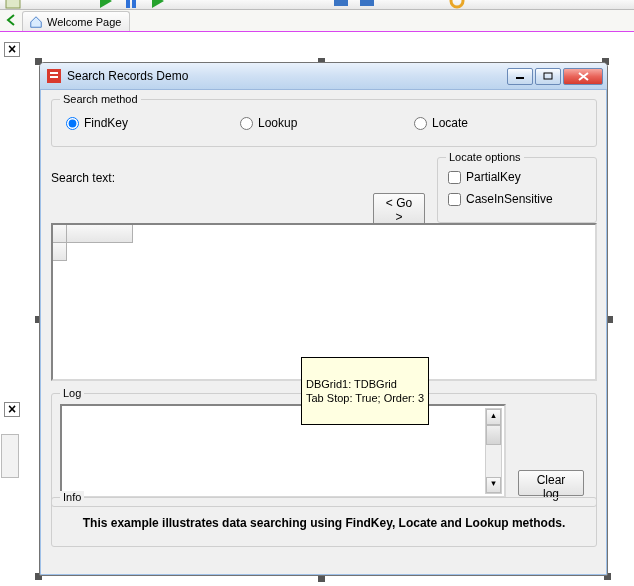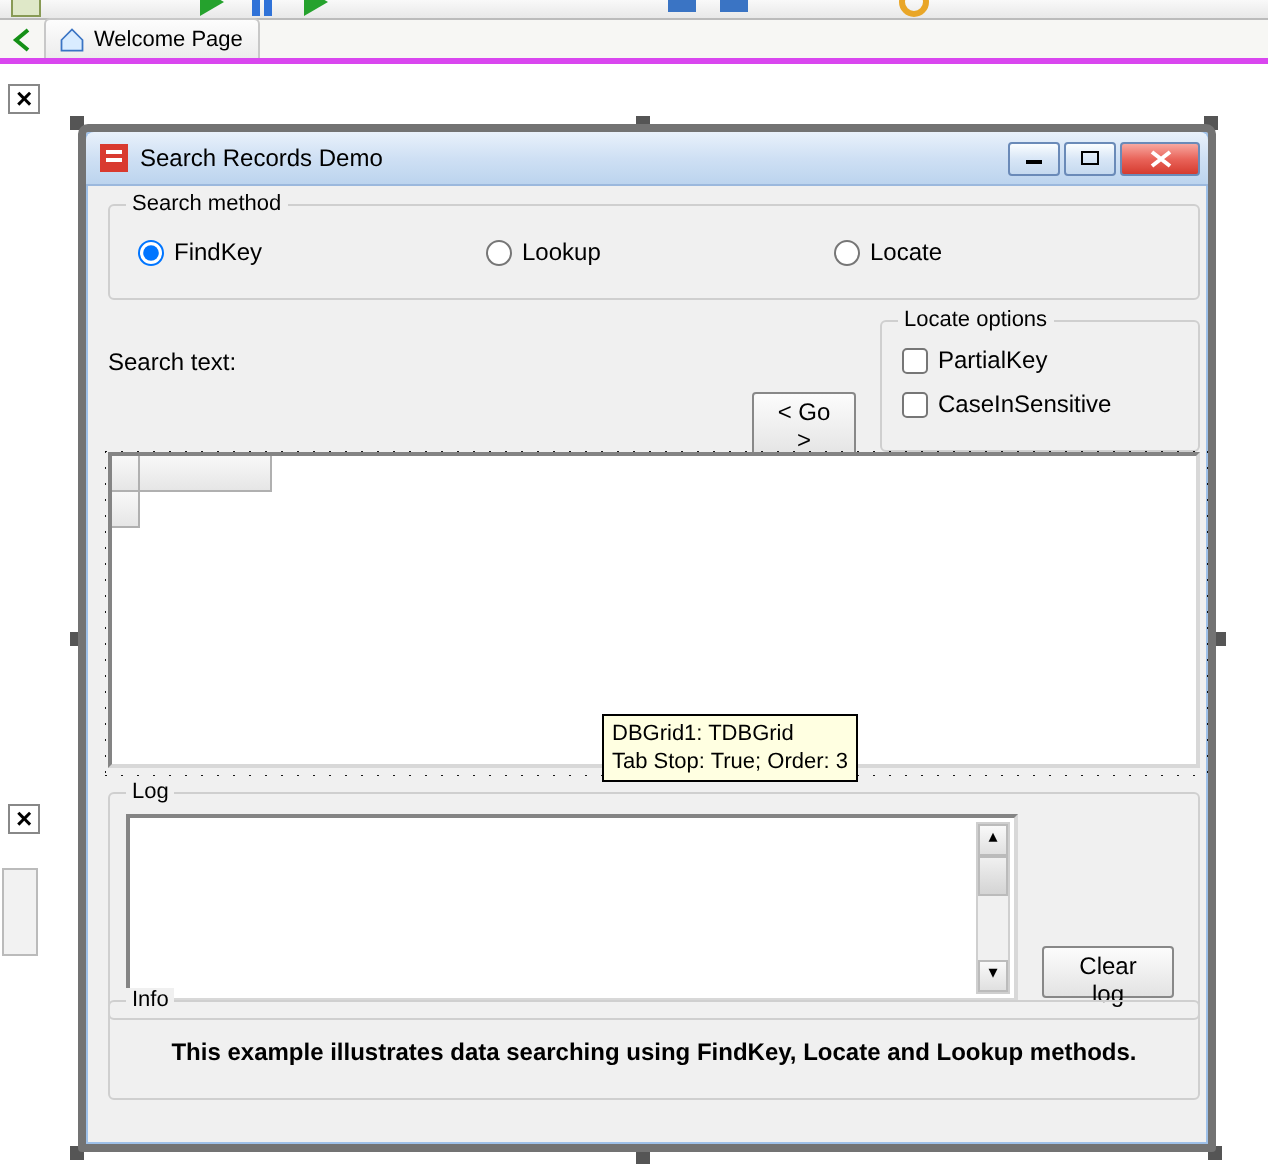--- a/index.html
+++ b/index.html
@@ -18,21 +18,21 @@
     background: linear-gradient(180deg, #f9f9f9 0%, #e8e8e8 100%);
     border-bottom: 1px solid #bbb;
     position: relative;
     overflow: hidden;
   }
   .toolbar-top svg { position: absolute; top: -6px; left: 0; }
 
   .tab-strip {
     height: 22px;
     background: #f7f7f4;
-    border-bottom: 3px solid #d946ef;
+    border-bottom: 1px solid #d946ef;
     display: flex;
     align-items: flex-end;
     padding-left: 22px;
     position: relative;
   }
   .tab-strip .back-arrow {
     position: absolute; left: 4px; top: 2px;
     width: 16px; height: 16px;
     color: #0a0;
   }
@@ -81,21 +81,21 @@
     height: 7px;
     background: #555;
   }
 
   .form-window {
     position: absolute;
     left: 39px;
     top: 30px;
     width: 569px;
     height: 514px;
-    border: 4px solid #737373;
+    border: 1px solid #737373;
     border-radius: 5px 5px 2px 2px;
     background: #f0f0f0;
     box-shadow: 0 0 0 1px #9ec0e8 inset;
   }
   .titlebar {
     height: 27px;
     background: linear-gradient(180deg,#e9f1fb 0%, #cfe0f4 50%, #bcd4ee 100%);
     border-radius: 4px 4px 0 0;
     display: flex;
     align-items: center;
@@ -201,21 +201,21 @@
   .memo .scroll .thumb {
     height: 20px; background: linear-gradient(180deg,#f0f0f0,#d4d4d4);
     border: 1px solid #bbb;
   }
 
   .tooltip {
     position: absolute;
     background: #ffffe1;
     border: 1px solid #000;
     font-size: 11px;
-    padding: 2px 4px;
+    padding: 19px 4px;
     line-height: 14px;
     white-space: nowrap;
   }
 
   .dots-seg {
     position:absolute;
     background-image: radial-gradient(#000 0.6px, transparent 0.6px);
     background-size: 8px 8px;
     opacity: .9;
   }

